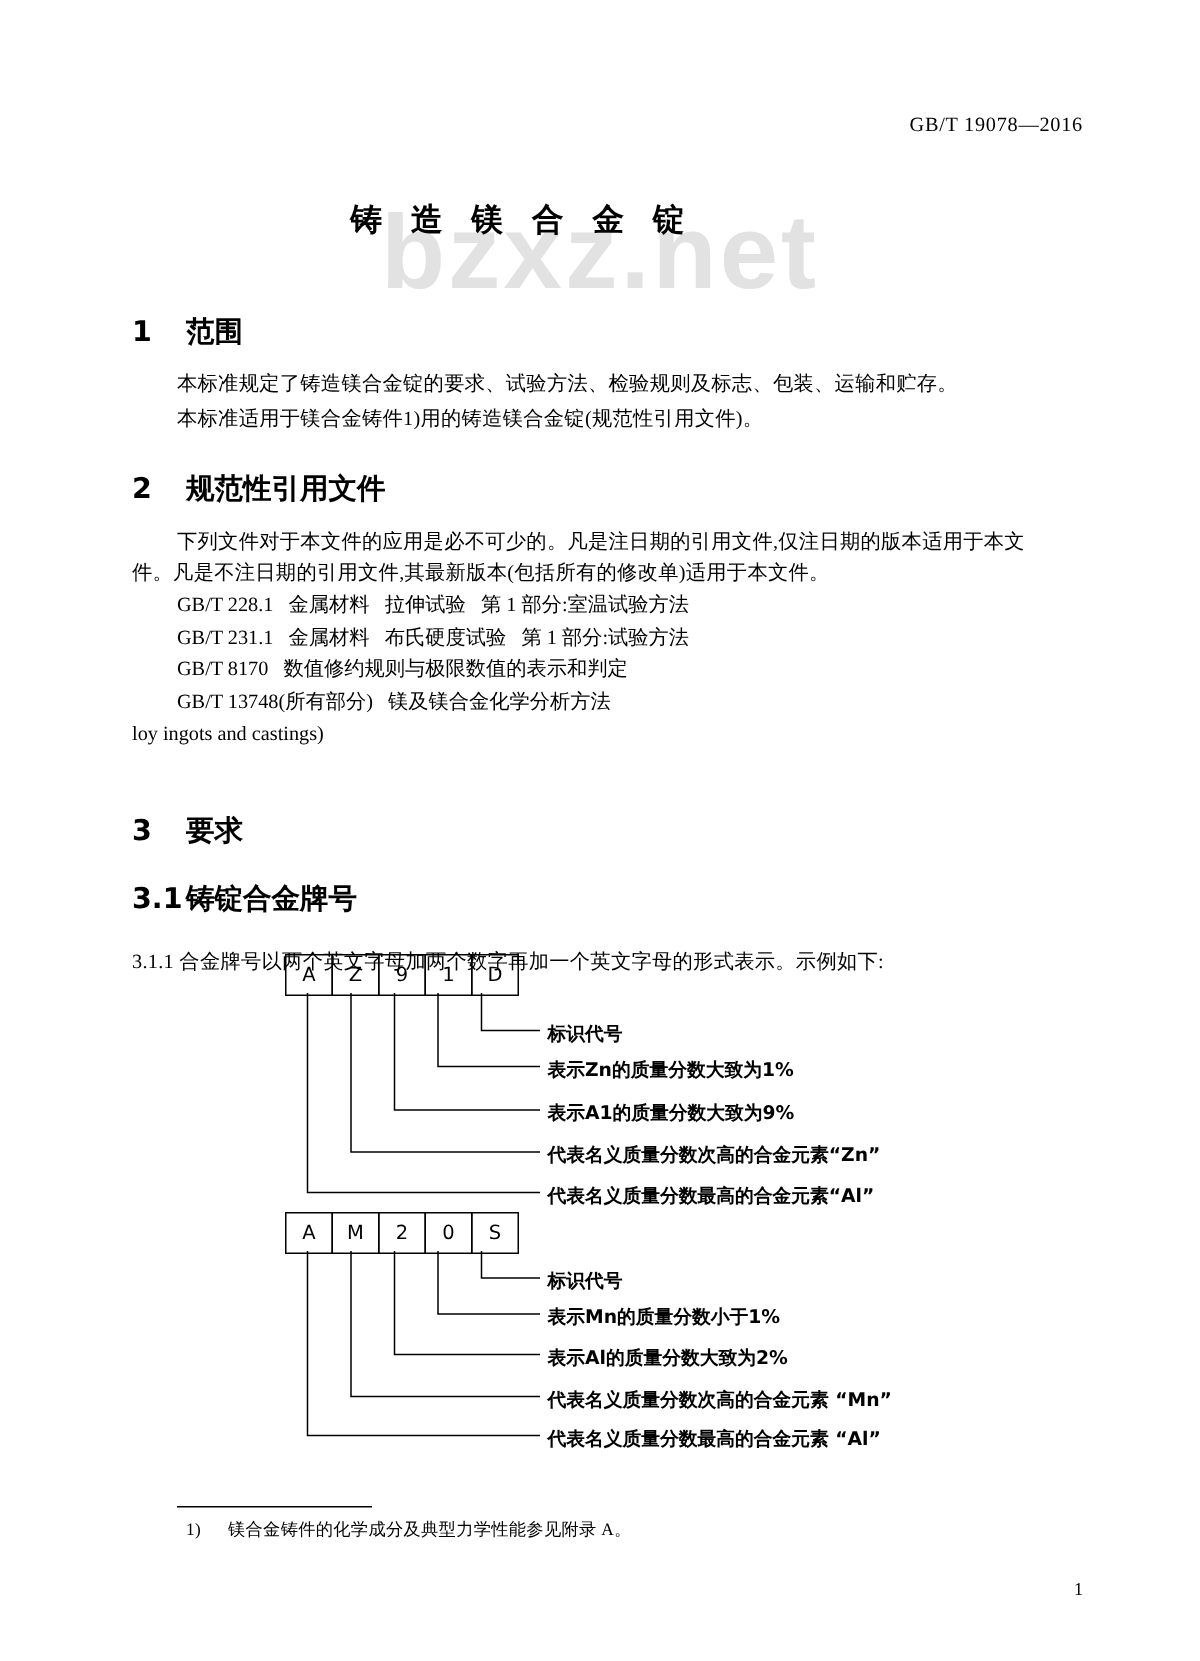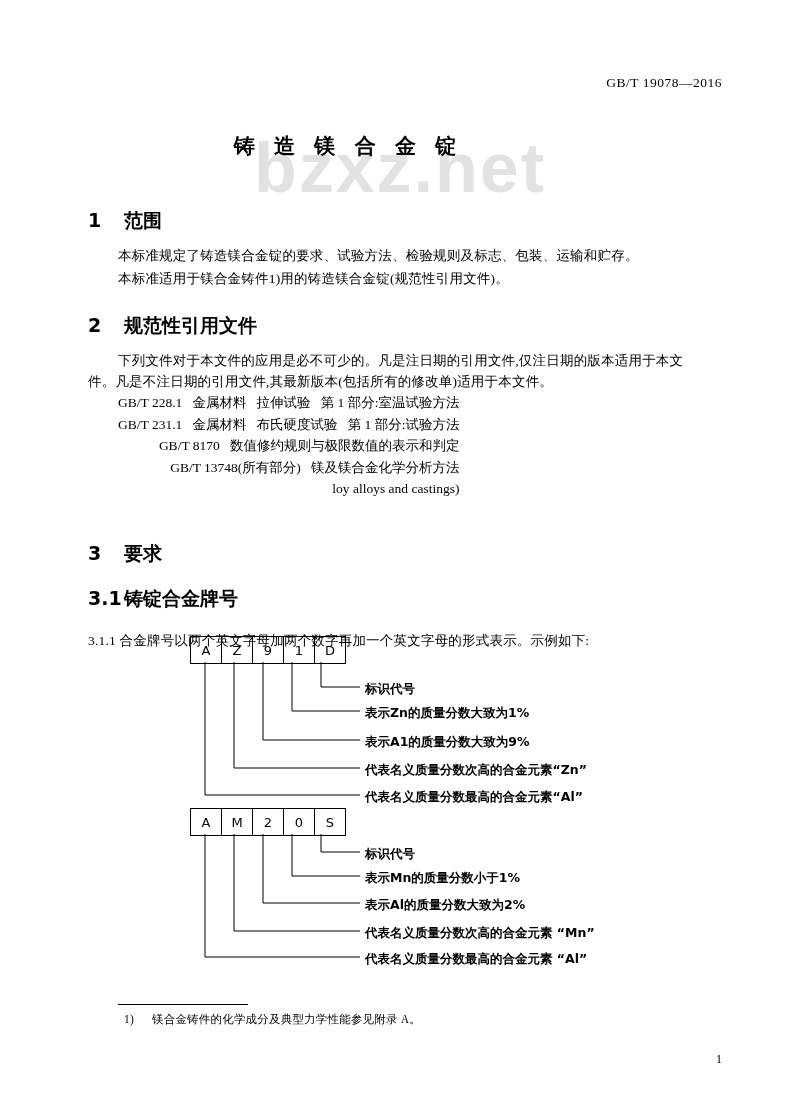--- a/index.html
+++ b/index.html
@@ -77,21 +77,20 @@
     line-height: 21px;
     letter-spacing: 0.2px;
   }
   .ref-list {
     position: absolute;
     left: 118px;
     top: 392px;
     font-family: "Liberation Serif", serif;
     font-size: 13.5px;
     line-height: 21.5px;
-    text-align: right;
   }
   .ref-list div {
     white-space: pre;
   }
   .footnote-rule {
     position: absolute;
     left: 118px;
     top: 1004px;
     width: 130px;
     border-top: 1px solid #000;
@@ -173,21 +172,21 @@
     </div>
 
     <div class="para" style="left:118px; top:350px; width:640px;">下列文件对于本文件的应用是必不可少的。凡是注日期的引用文件,仅注日期的版本适用于本文</div>
     <div class="para" style="left:88px; top:371px; width:670px;">件。凡是不注日期的引用文件,其最新版本(包括所有的修改单)适用于本文件。</div>
 
     <div class="ref-list">
       <div>GB/T 228.1   金属材料   拉伸试验   第 1 部分:室温试验方法</div>
       <div>GB/T 231.1   金属材料   布氏硬度试验   第 1 部分:试验方法</div>
       <div>GB/T 8170   数值修约规则与极限数值的表示和判定</div>
       <div>GB/T 13748(所有部分)   镁及镁合金化学分析方法</div>
-      <div style="margin-left:-30px;">loy alloys and castings)</div>
+      <div style="margin-left:-30px;">loy ingots and castings)</div>
     </div>
 
     <div class="sec-h" style="left:88px; top:541px;">
       <span class="num">3</span><span>要求</span>
     </div>
 
     <div class="sec-h" style="left:88px; top:586px;">
       <span class="num">3.1</span><span>铸锭合金牌号</span>
     </div>
 

